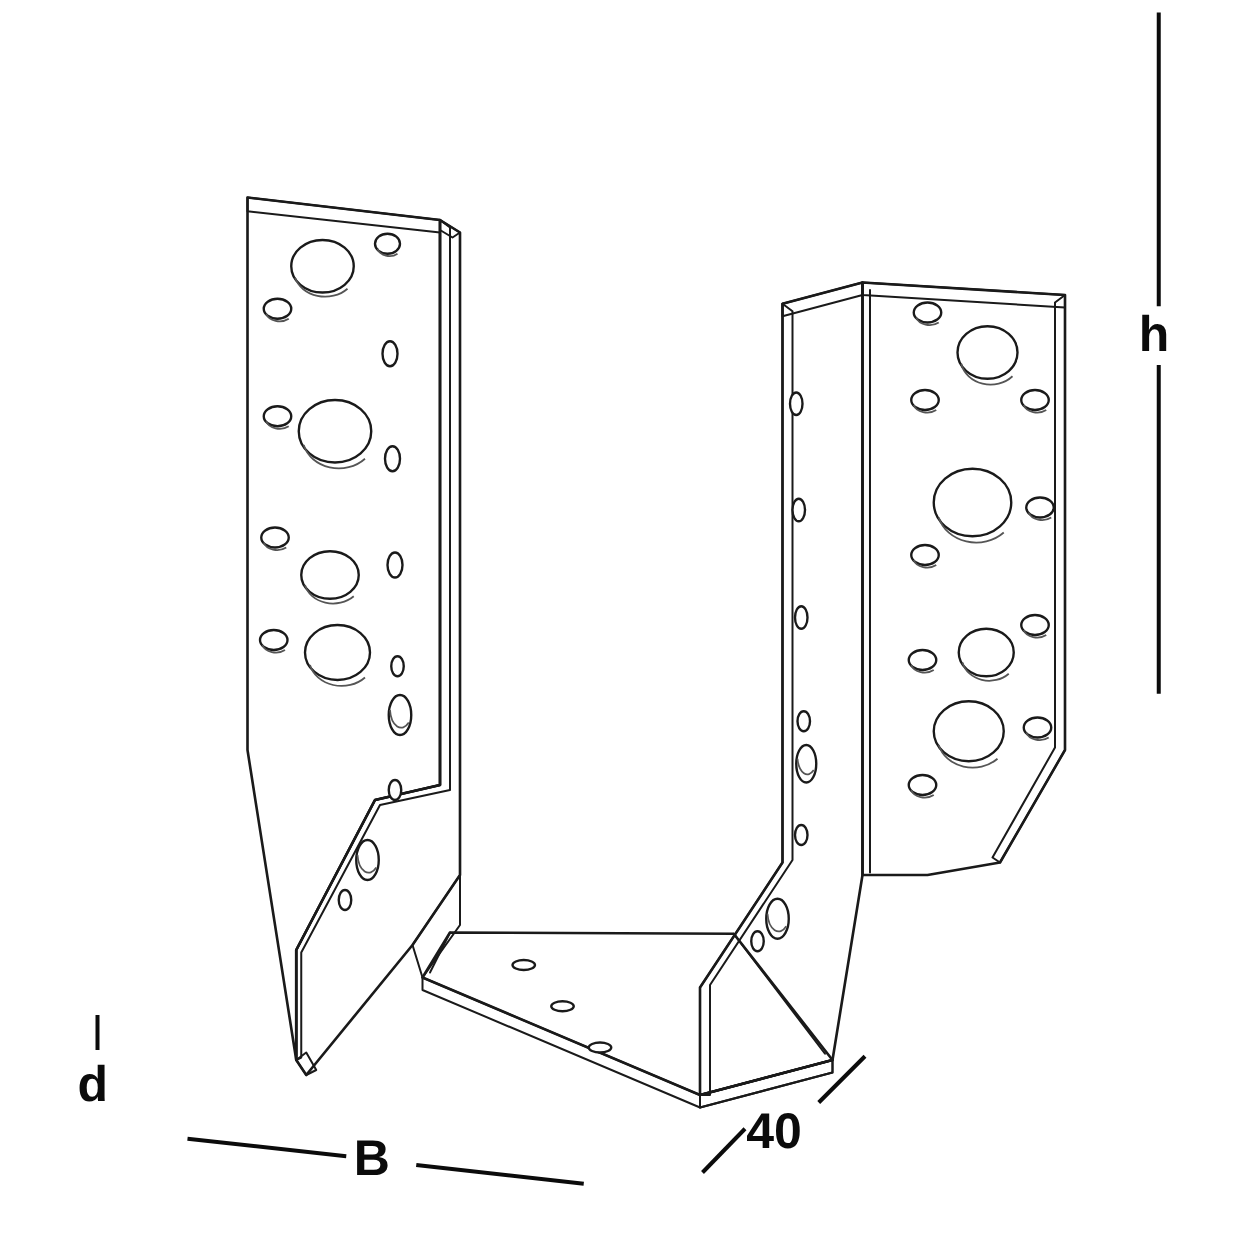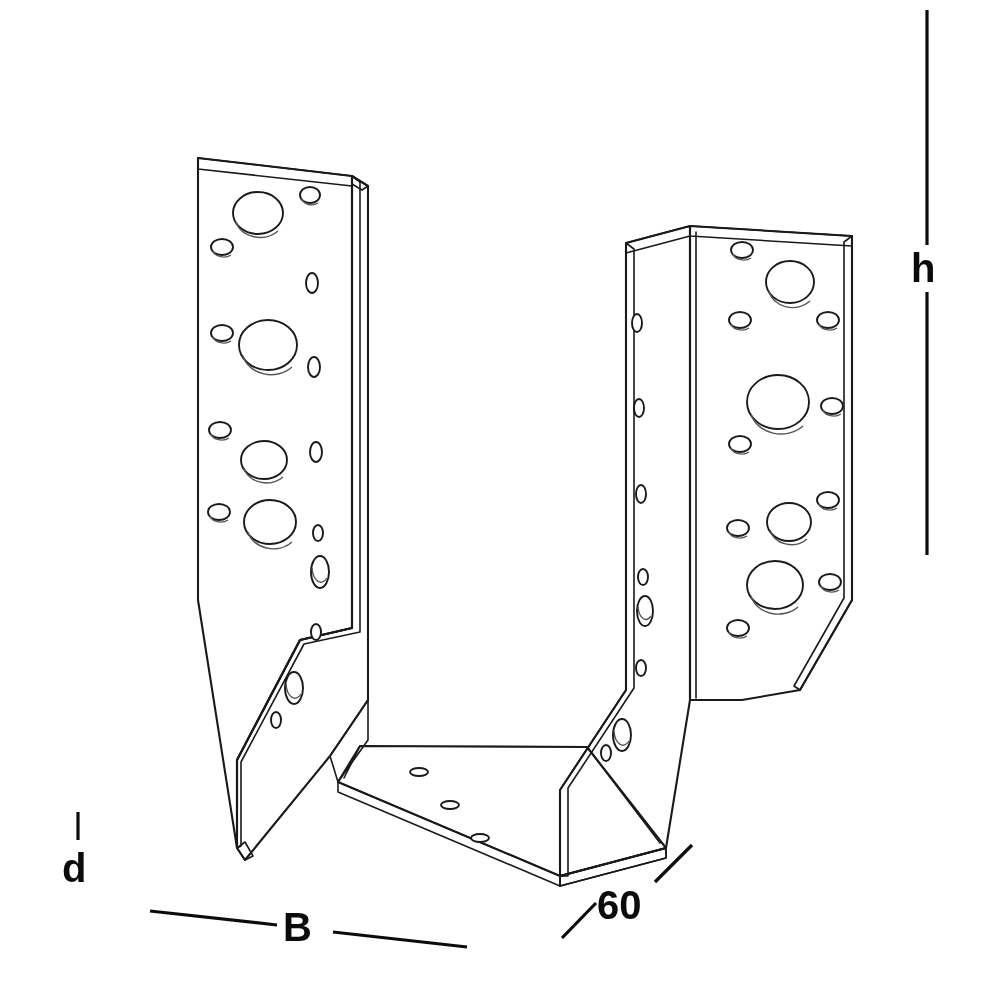--- a/index.html
+++ b/index.html
@@ -199,15 +199,15 @@
       <line class="dim" x1="562" y1="938" x2="596" y2="903"></line>
     </g>
   </svg>
 
   <div class="dimlabel" id="lbl-h">h</div>
 
   <div class="dimlabel" id="lbl-d">d</div>
 
   <div class="dimlabel" id="lbl-B">B</div>
 
-  <div class="dimlabel" id="lbl-80">60</div>
+  <div class="dimlabel" id="lbl-80">40</div>
 
 </div>
 
 </body></html>

